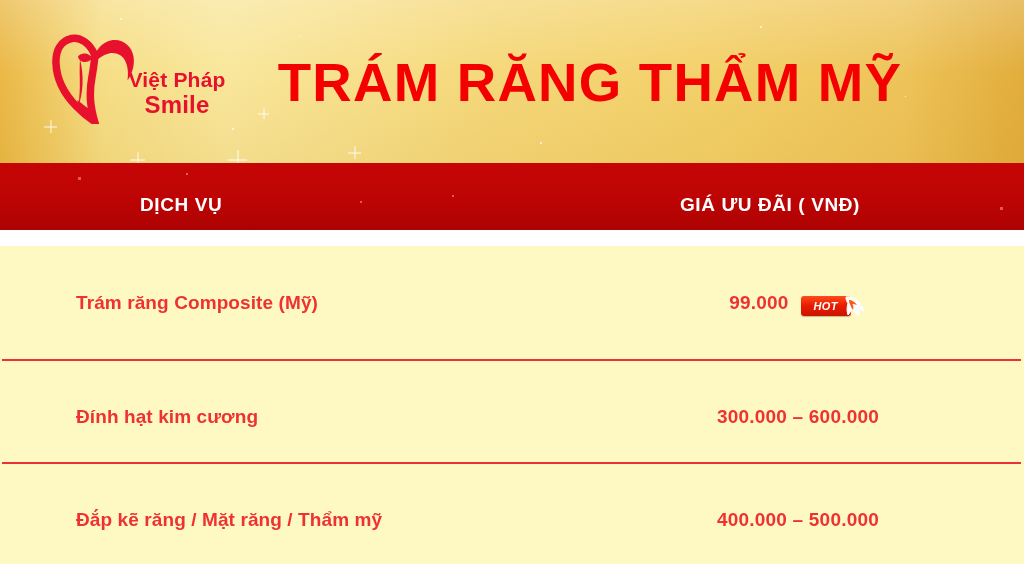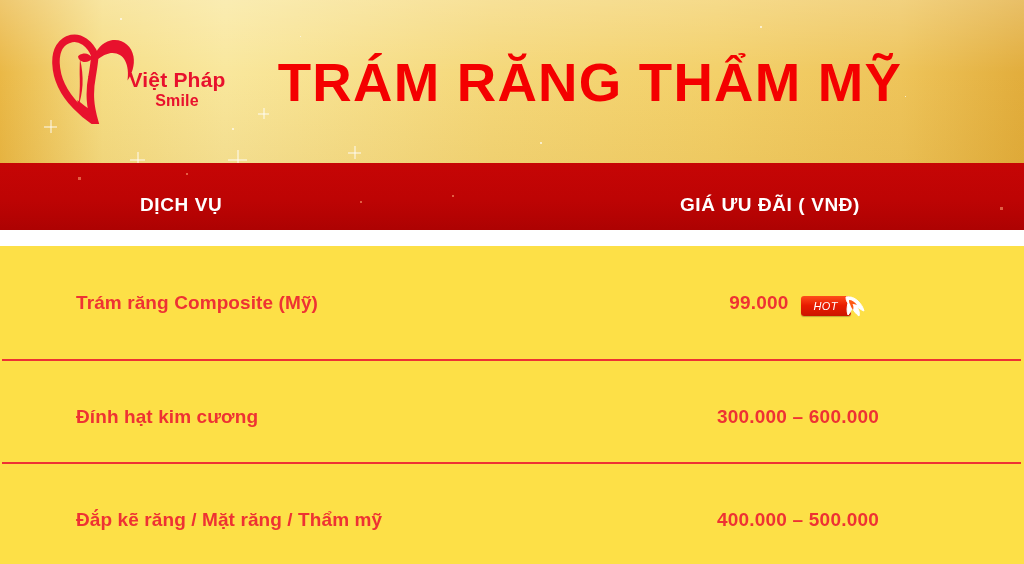--- a/index.html
+++ b/index.html
@@ -69,21 +69,21 @@
   .logo-text {
     position: absolute;
     left: 44px; top: 36px;
     width: 130px;
     text-align: center;
     color: #e8112d;
     font-weight: bold;
     line-height: 1.12;
   }
   .logo-line1 { font-size: 21px; letter-spacing: .2px; padding-left: 32px; }
-  .logo-line2 { font-size: 16px; letter-spacing: .2px; margin-left: 32px; }
+  .logo-line2 { font-size: 24px; letter-spacing: .2px; margin-left: 32px; }
 
   
   .title {
     position: absolute;
     left: 240px; top: 52px;
     width: 700px;
     text-align: center;
     color: #f40000;
     font-size: 53px;
     font-weight: bold;
@@ -117,21 +117,21 @@
     letter-spacing: .6px;
   }
   .th-service { left: 140px; }
   .th-price   { left: 560px; width: 420px; justify-content: center; }
 
   
   .tbody {
     position: absolute;
     left: 0; top: 246px;
     width: 1024px; height: 318px;
-    background: #fde047;
+    background: #fef9c3;
   }
   .row {
     position: absolute;
     left: 0;
     width: 1024px;
     height: 114px;
   }
   .row-0 { top: 0px; }
   .row-1 { top: 114px; }
   .row-2 { top: 217px; }
@@ -189,21 +189,21 @@
     background: linear-gradient(180deg, #ff4d1a 0%, #e81b00 48%, #cc1400 100%);
     box-shadow: 0 1px 1px rgba(0,0,0,0.25);
   }
   .hot-badge .pill span {
     position: absolute;
     left: 0; right: 0; top: 50%;
     transform: translateY(-50%);
     text-align: center;
     color: #ffffff;
     font-size: 11px;
-    font-weight: normal;
+    font-weight: bold;
     font-style: italic;
     letter-spacing: .4px;
   }
   .hot-badge .flame {
     position: absolute;
     left: 40px; top: -1px;
     width: 26px; height: 24px;
   }
 </style>
 </head>

